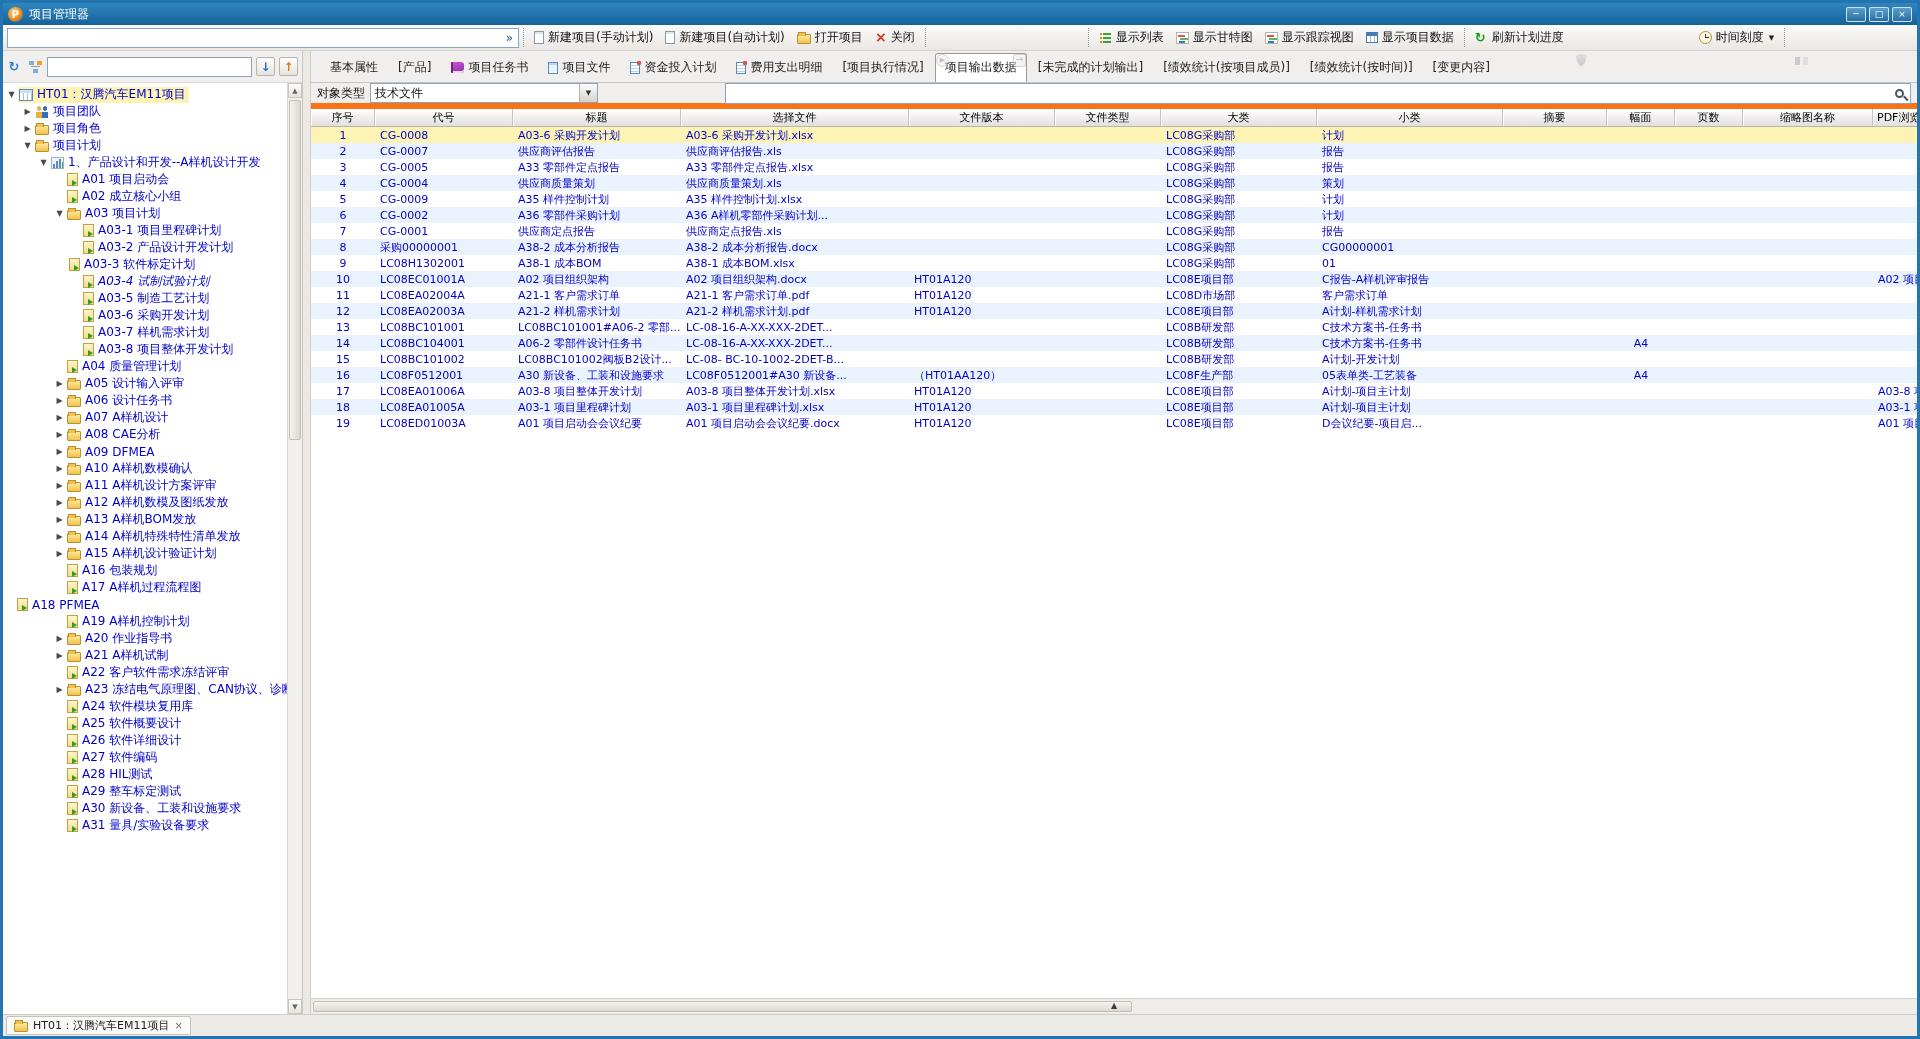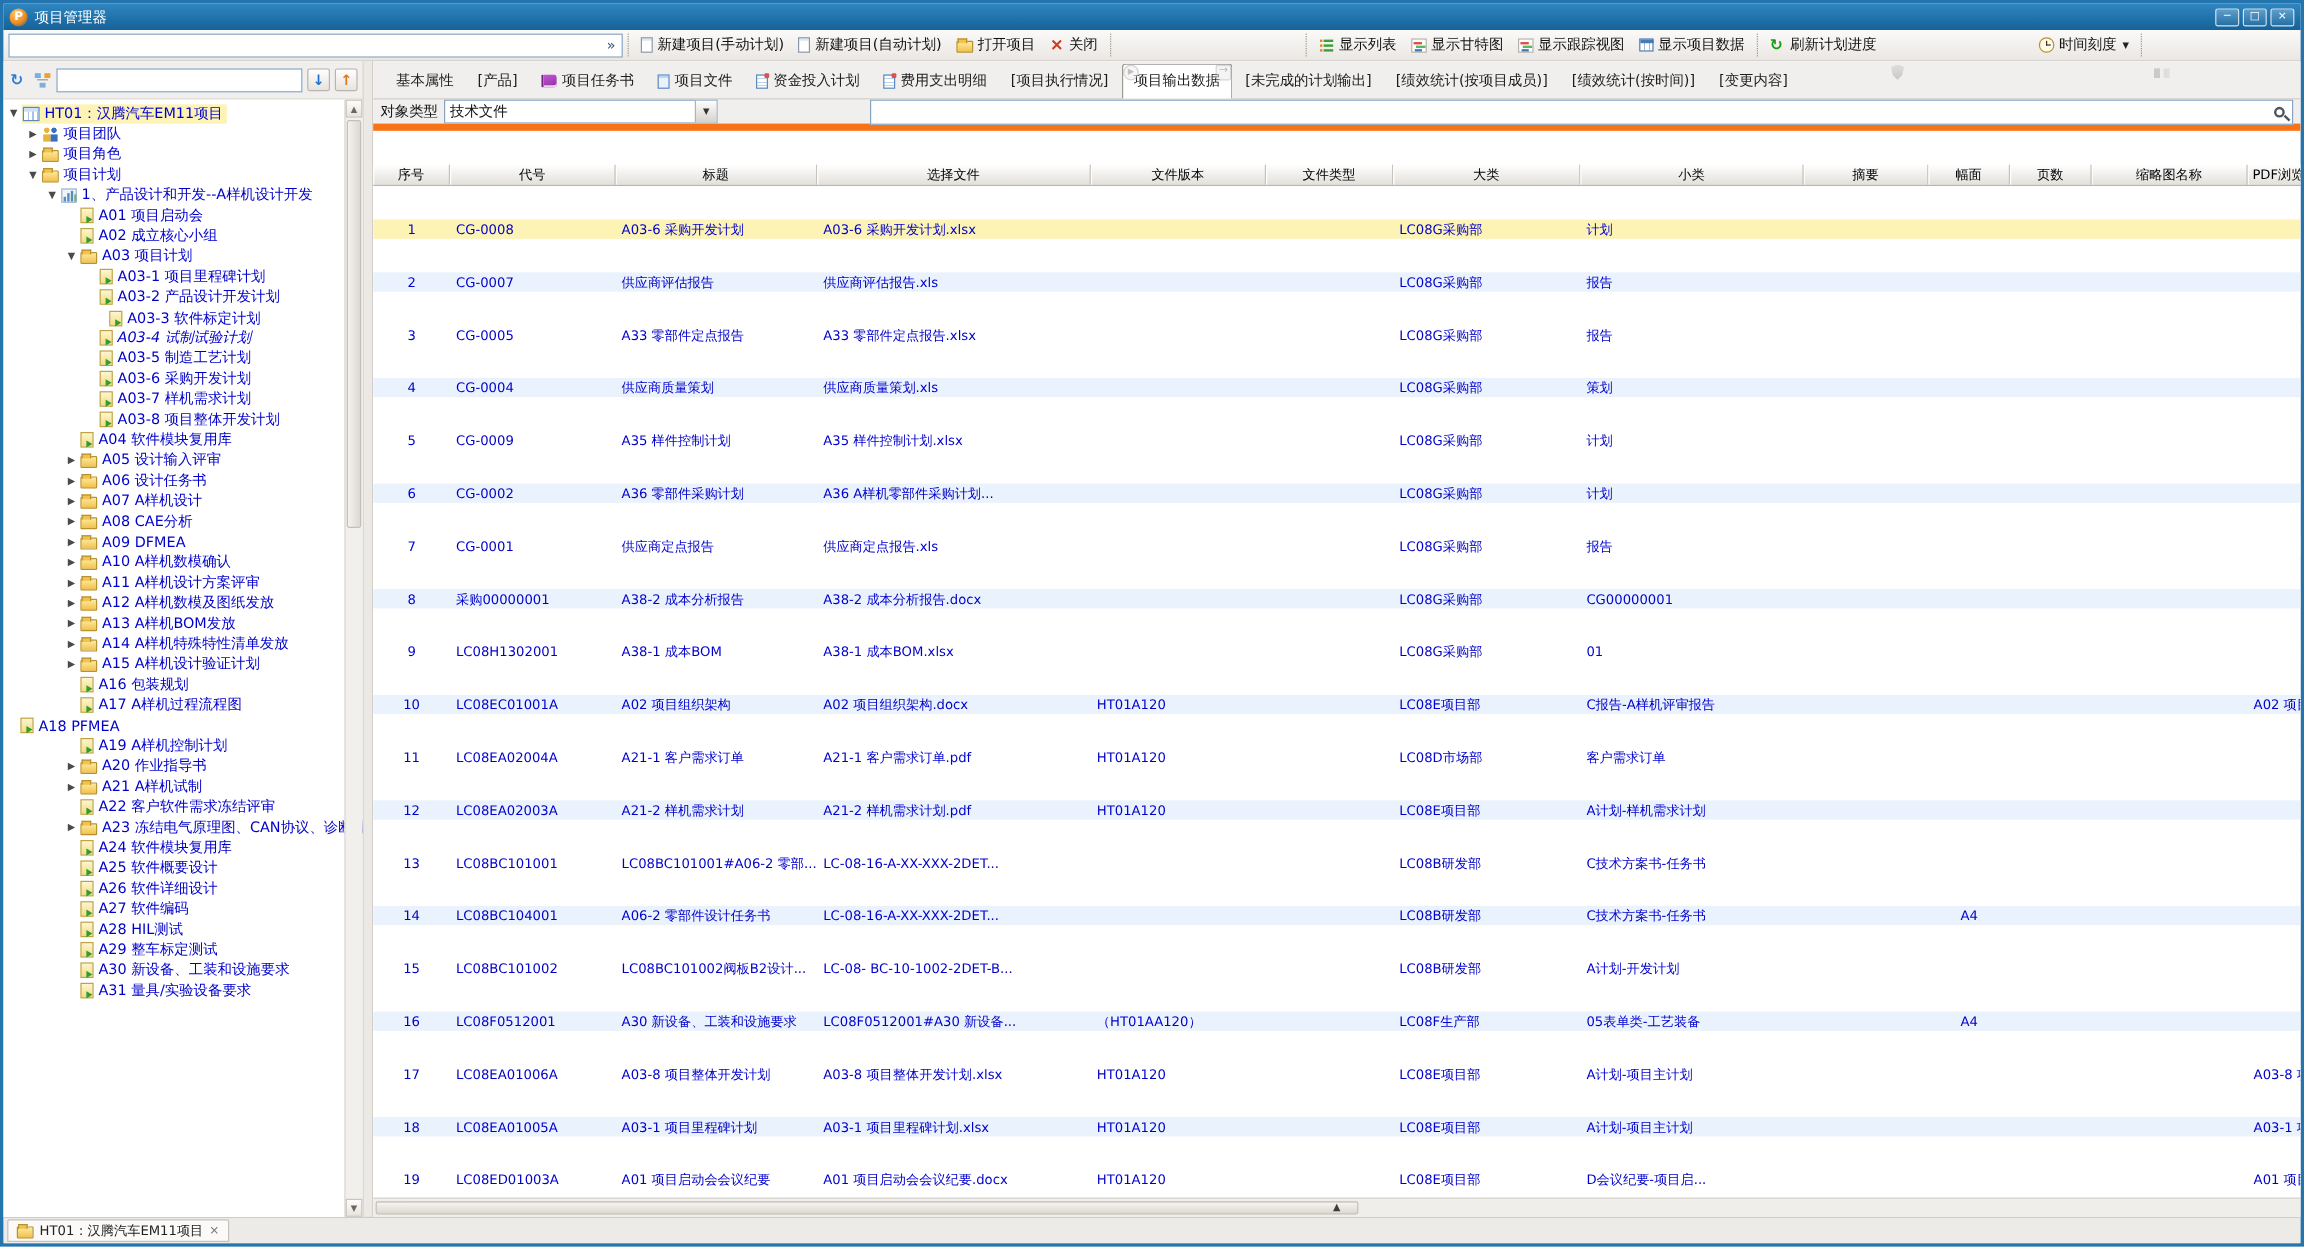--- a/index.html
+++ b/index.html
@@ -110,21 +110,21 @@
 .tabstrip{height:32px;flex:none;background:#f1efee;border-bottom:1px solid #c9c5c0;display:flex;align-items:flex-end;gap:2px;padding:3px 4px 0 10px;white-space:nowrap;overflow:hidden;}
 .tab{display:inline-flex;align-items:center;gap:4px;padding:5px 9px 6px;color:#1c1c1c;font-size:12px;}
 .tab.sel{background:#fff;border:1px solid #9d9a95;border-bottom:1px solid #fff;border-radius:3px 3px 0 0;margin-bottom:-1px;}
 .filter{height:26px;flex:none;background:#f1efee;border-bottom:6px solid #f97316;display:flex;align-items:center;gap:5px;padding:0 6px;}
 .combo{width:228px;height:20px;border:1px solid #87a5c3;background:#fff;display:flex;align-items:center;padding-left:4px;}
 .combo .cbtn{margin-left:auto;width:18px;height:18px;background:linear-gradient(#fdfdfc,#d7d2cb);border-left:1px solid #b5b1ab;display:flex;align-items:center;justify-content:center;font-size:7px;color:#333;}
 .bigsearch{flex:1;margin-left:122px;height:21px;border:1px solid #87a5c3;background:#fff;display:flex;align-items:center;padding:0 6px;}
 .bigsearch .sval{flex:1;}
 
 
-.grid13{display:grid;grid-template-columns:64px 138px 168px 228px 146px 106px 156px 186px 104px 68px 68px 130px 150px;margin-top:28px;}
+.grid13{display:grid;grid-template-columns:64px 138px 168px 228px 146px 106px 156px 186px 104px 68px 68px 130px 150px;}
 .thead{height:18px;flex:none;background:linear-gradient(#ffffff,#e3e0db);border-bottom:1px solid #b9b5b0;overflow:hidden;}
 .th{display:flex;align-items:center;justify-content:center;font-size:11px;color:#000;border-right:1px solid #c6c2bc;box-shadow:inset 1px 0 #fff;white-space:nowrap;overflow:hidden;}
 .th.last{justify-content:flex-start;padding-left:4px;}
 .tbody{flex:1;overflow:hidden;background:#fff;}
 .trow{height:16px;font-size:11px;color:#0000cc;}
 .trow.even{background:#fff;}
 .trow.odd{background:#e9f2fd;}
 .trow.sel{background:#fcf3b5;}
 .cell{display:flex;align-items:center;padding:0 5px;white-space:nowrap;overflow:hidden;}
 .cell.c-center{justify-content:center;padding:0 2px;}
@@ -301,21 +301,21 @@
               <span class="tlabel">A03-1 项目里程碑计划</span>
             </span>
           </div>
           <div class="tree-row" style="padding-left: 66px;">
             <span class="expander"></span>
             <span class="rowbody">
               <span class="tico ic-note"></span>
               <span class="tlabel">A03-2 产品设计开发计划</span>
             </span>
           </div>
-          <div class="tree-row" style="padding-left: 74px; align-items: flex-end;">
+          <div class="tree-row" style="padding-left: 52px;">
             <span class="expander"></span>
             <span class="rowbody">
               <span class="tico ic-note"></span>
               <span class="tlabel">A03-3 软件标定计划</span>
             </span>
           </div>
           <div class="tree-row" style="padding-left: 66px; font-style: italic;">
             <span class="expander"></span>
             <span class="rowbody">
               <span class="tico ic-note"></span>
@@ -347,21 +347,21 @@
             <span class="expander"></span>
             <span class="rowbody">
               <span class="tico ic-note"></span>
               <span class="tlabel">A03-8 项目整体开发计划</span>
             </span>
           </div>
           <div class="tree-row" style="padding-left: 50px;">
             <span class="expander"></span>
             <span class="rowbody">
               <span class="tico ic-note"></span>
-              <span class="tlabel">A04 软件模块复用库</span>
+              <span class="tlabel">A04 质量管理计划</span>
             </span>
           </div>
           <div class="tree-row" style="padding-left: 50px;">
             <span class="expander">▶</span>
             <span class="rowbody">
               <span class="tico ic-folder"></span>
               <span class="tlabel">A05 设计输入评审</span>
             </span>
           </div>
           <div class="tree-row" style="padding-left: 50px;">

